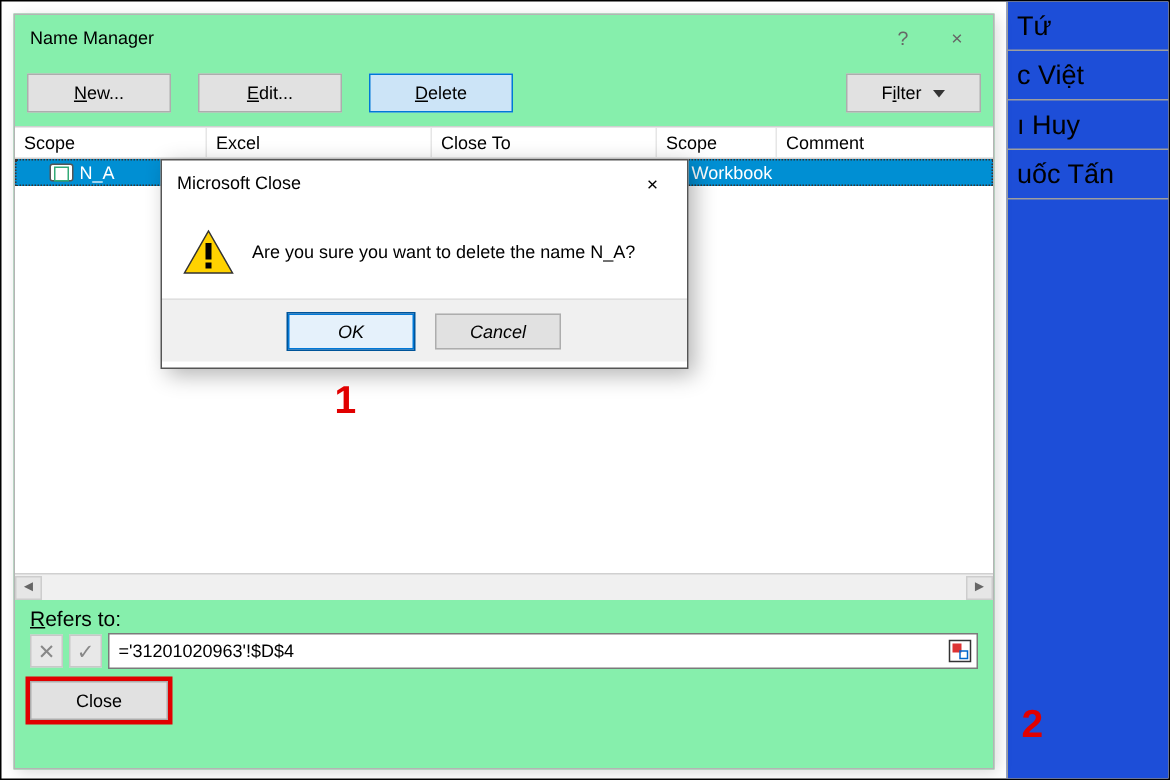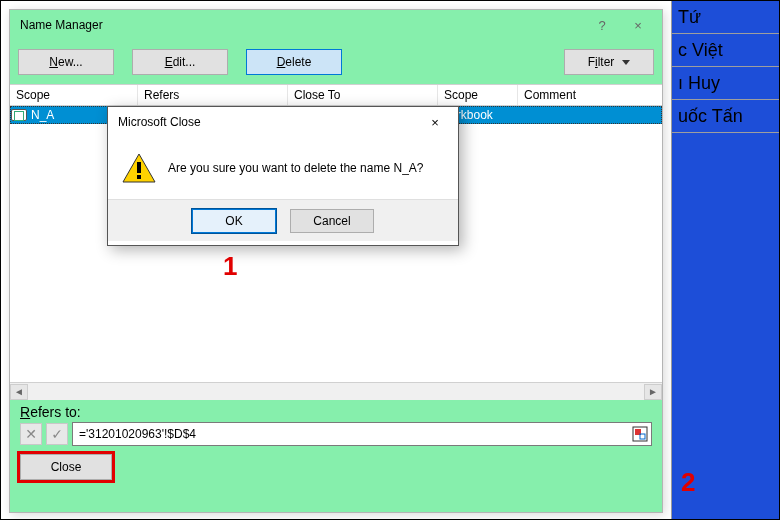--- a/index.html
+++ b/index.html
@@ -68,21 +68,21 @@
   .listarea {
     height: 276px;
     background:#fff;
     overflow: hidden;
     position: relative;
   }
   .row {
     display:flex; height:18px; align-items:center; font-size:12px;
     background:#008fd3; color:#fff; border:1px dotted #333;
   }
-  .row .c{padding:0 0;}
+  .row .c{padding:0 22px;}
   .c.name{width:128px;display:flex;align-items:center;gap:4px;} .c.value{width:150px;} .c.refers{width:150px;} .c.scope{width:80px;} .c.comment{flex:1;}
   .tag-icon{
     width:16px;height:12px;background:#fff;border:1px solid #555;border-radius:2px;display:inline-block;position:relative;
   }
   .tag-icon::before{content:"";position:absolute;left:2px;top:1px;width:8px;height:8px;border:1px solid #3a7;}
   .hscroll {
     height:18px; display:flex; align-items:center; background:#f0f0f0; border-top:1px solid #d0d0d0;
   }
   .hscroll .ar{width:18px;height:16px;background:#e6e6e6;border:1px solid #cdcdcd;display:flex;align-items:center;justify-content:center;color:#666;font-size:10px;}
   .hscroll .track{flex:1;background:#f0f0f0;}
@@ -105,21 +105,21 @@
     position:absolute; left:106px; top:105px; width:352px; height:140px;
     background:#fff;border:1px solid #555;box-shadow:4px 4px 14px rgba(0,0,0,.3);
   }
   .msgbox .mtitle{height:30px;display:flex;align-items:center;padding:0 6px 0 10px;font-size:12px;}
   .msgbox .mtitle .sp{flex:1;}
   .msgbox .close-x{width:34px;height:22px;display:flex;align-items:center;justify-content:center;font-size:13px;}
   .msgbox .body{display:flex;padding:10px 14px;gap:12px;align-items:center;height:62px;}
   .warn{width:34px;height:30px;position:relative;}
   .warn svg{width:34px;height:30px;}
   .msgbox .btns{height:42px;background:#f0f0f0;display:flex;align-items:center;justify-content:center;gap:14px;border-top:1px solid #dfdfdf;}
-  .mbtn{height:24px;min-width:84px;border:1px solid #adadad;background:#e1e1e1;display:flex;align-items:center;justify-content:center;font-size:12px;}
+  .mbtn{height:24px;min-width:84px;border:1px solid #adadad;background:#e1e1e1;display:flex;align-items:center;justify-content:center;font-size:12px;font-style:italic;}
   .mbtn.ok{border:1px solid #0078d7;background:#e5f1fb;outline:1px solid #005499;}
   .anno{position:absolute;color:#e10000;font-weight:bold;font-size:26px;font-family:Arial,sans-serif;}
   .anno.n1{left:222px;top:250px;}
   .anno.n2{left:680px;top:466px;}
   .und{text-decoration:underline;}
 </style>
 </head>
 <body>
 
 <div class="main-layout">
@@ -145,21 +145,21 @@
         <div class="btn del">
             <span><span class="und">D</span>elete</span>
           </div>
         <div class="btn filter">
             <span>F<span class="und">i</span>lter</span>
             <span class="tri"></span>
           </div>
       </div>
       <div class="headers">
         <div class="h name">Scope</div>
-        <div class="h value">Refers</div>
+        <div class="h value">Excel</div>
         <div class="h refers">Close To</div>
         <div class="h scope">Scope</div>
         <div class="h comment">Comment</div>
       </div>
       <div class="listarea">
         <div class="row">
           <div class="c name">
               <span class="tag-icon"></span>
               <span>N_A</span>
             </div>

